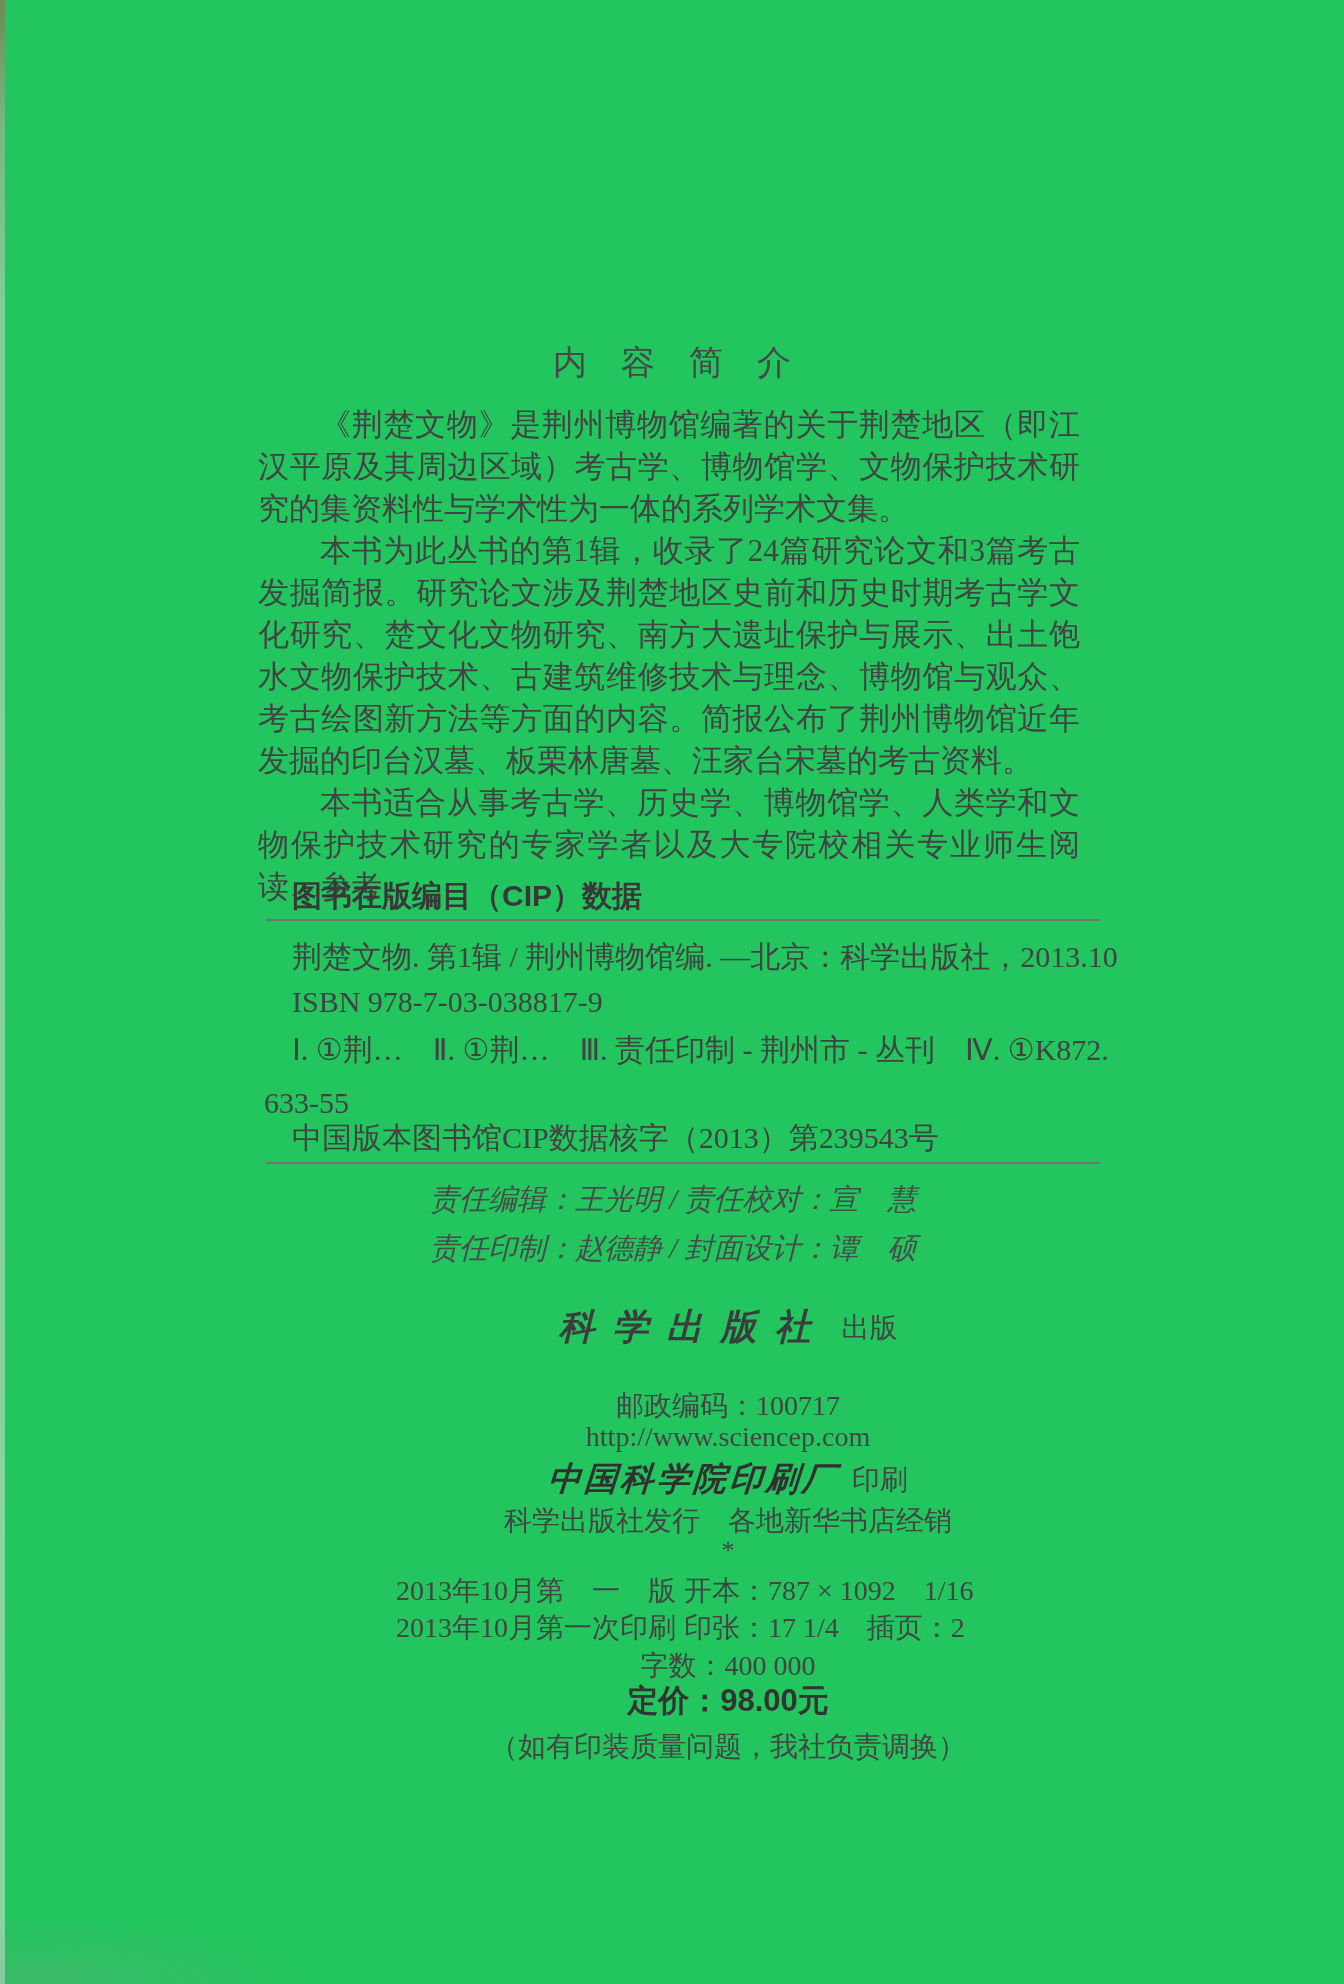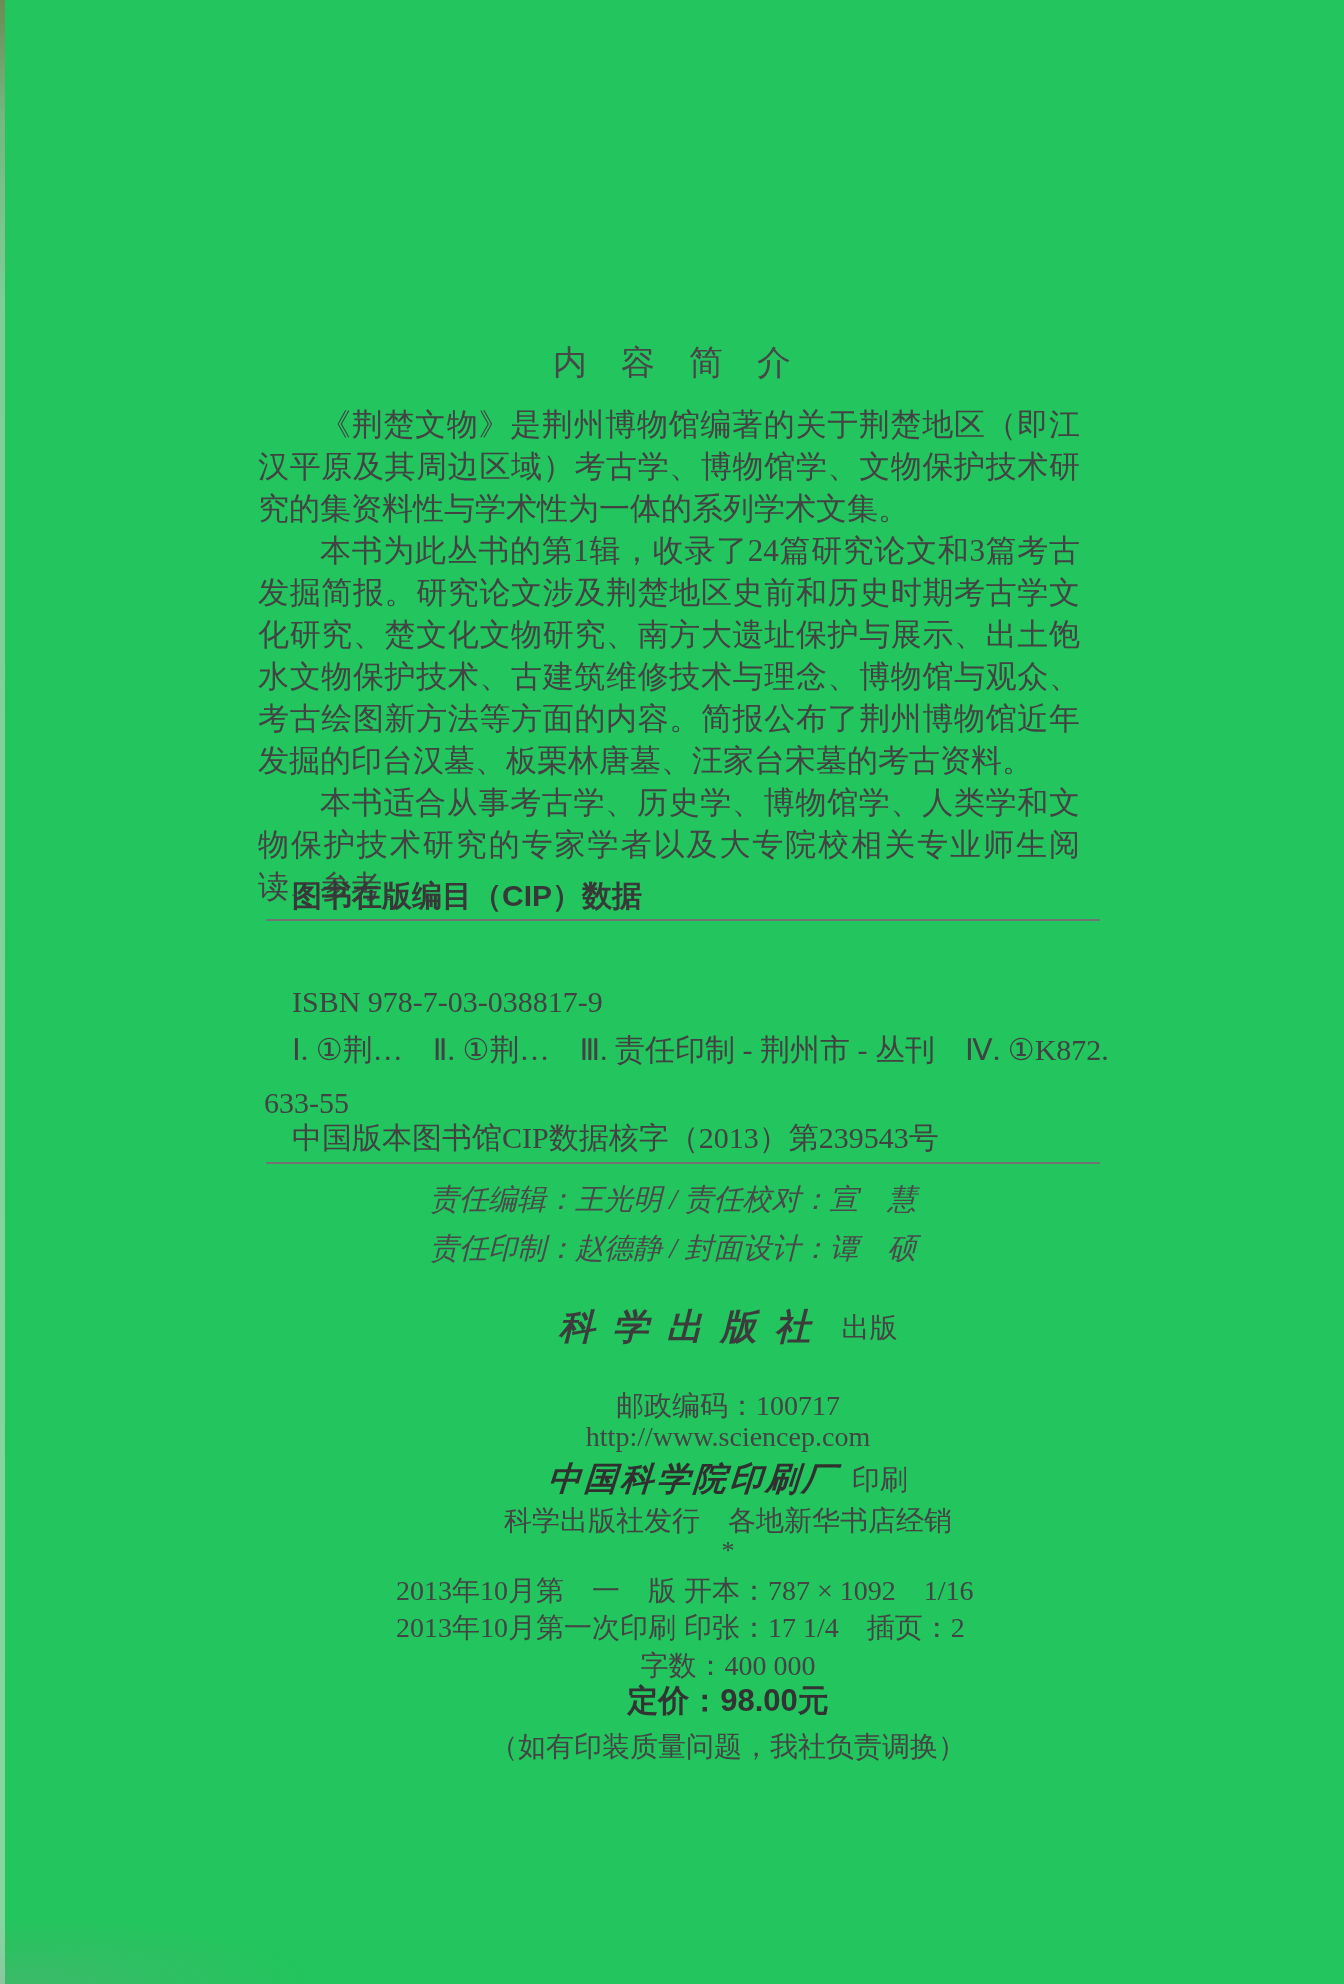--- a/index.html
+++ b/index.html
@@ -91,20 +91,21 @@
 
   <div class="body-text">
     <p>《荆楚文物》是荆州博物馆编著的关于荆楚地区（即江汉平原及其周边区域）考古学、博物馆学、文物保护技术研究的集资料性与学术性为一体的系列学术文集。</p>
     <p>本书为此丛书的第1辑，收录了24篇研究论文和3篇考古发掘简报。研究论文涉及荆楚地区史前和历史时期考古学文化研究、楚文化文物研究、南方大遗址保护与展示、出土饱水文物保护技术、古建筑维修技术与理念、博物馆与观众、考古绘图新方法等方面的内容。简报公布了荆州博物馆近年发掘的印台汉墓、板栗林唐墓、汪家台宋墓的考古资料。</p>
     <p>本书适合从事考古学、历史学、博物馆学、人类学和文物保护技术研究的专家学者以及大专院校相关专业师生阅读、参考。</p>
   </div>
 
   <div class="cip-header">图书在版编目（CIP）数据</div>
   <div class="rule rule-1"></div>
 
+  <div class="cip-line cip-line-1">荆楚文物. 第1辑 / 荆州博物馆编. —北京：科学出版社，2013.10</div>
   <div class="cip-line cip-line-2">ISBN 978-7-03-038817-9</div>
   <div class="cip-line cip-line-3">Ⅰ. ①荆…　Ⅱ. ①荆…　Ⅲ. 责任印制 - 荆州市 - 丛刊　Ⅳ. ①K872.</div>
   <div class="cip-line cip-line-4">633-55</div>
   <div class="cip-line cip-line-5">中国版本图书馆CIP数据核字（2013）第239543号</div>
 
   <div class="rule rule-2"></div>
 
   <div class="credit credit-1">责任编辑：王光明 / 责任校对：宣　慧</div>
   <div class="credit credit-2">责任印制：赵德静 / 封面设计：谭　硕</div>
 

